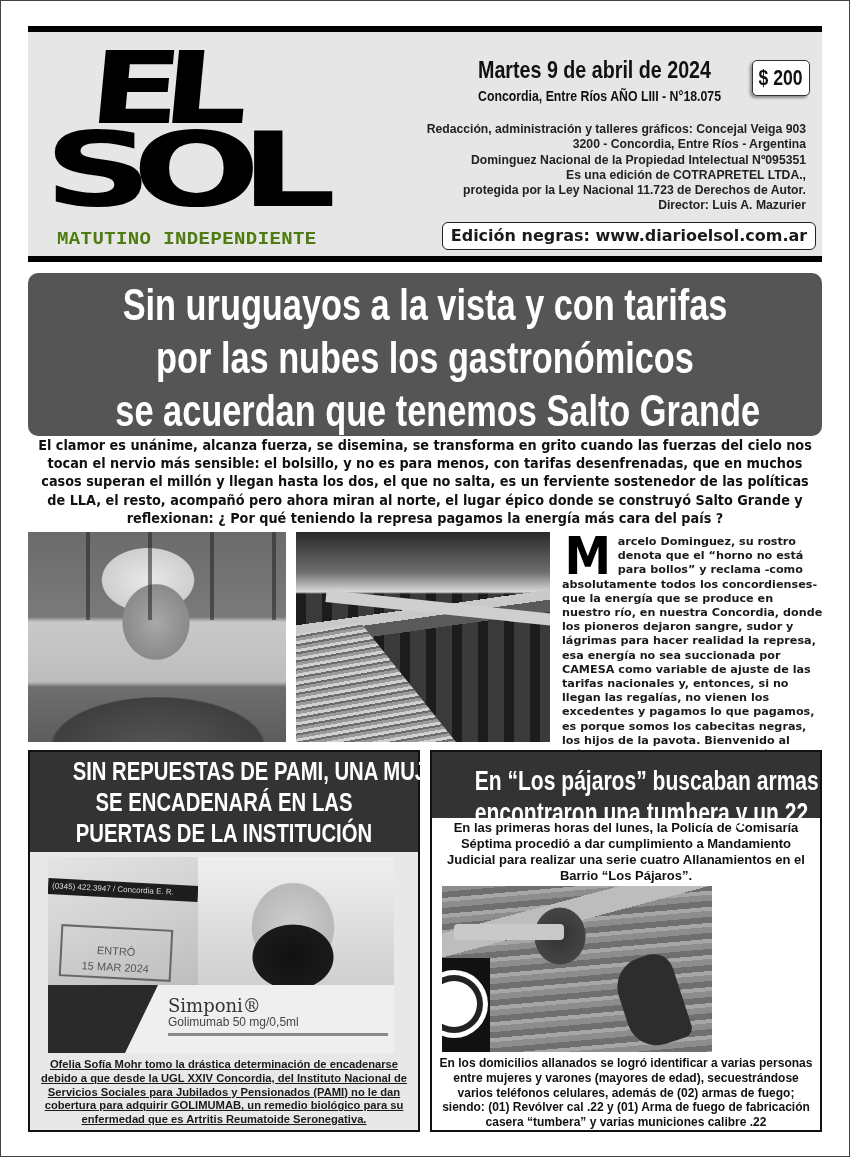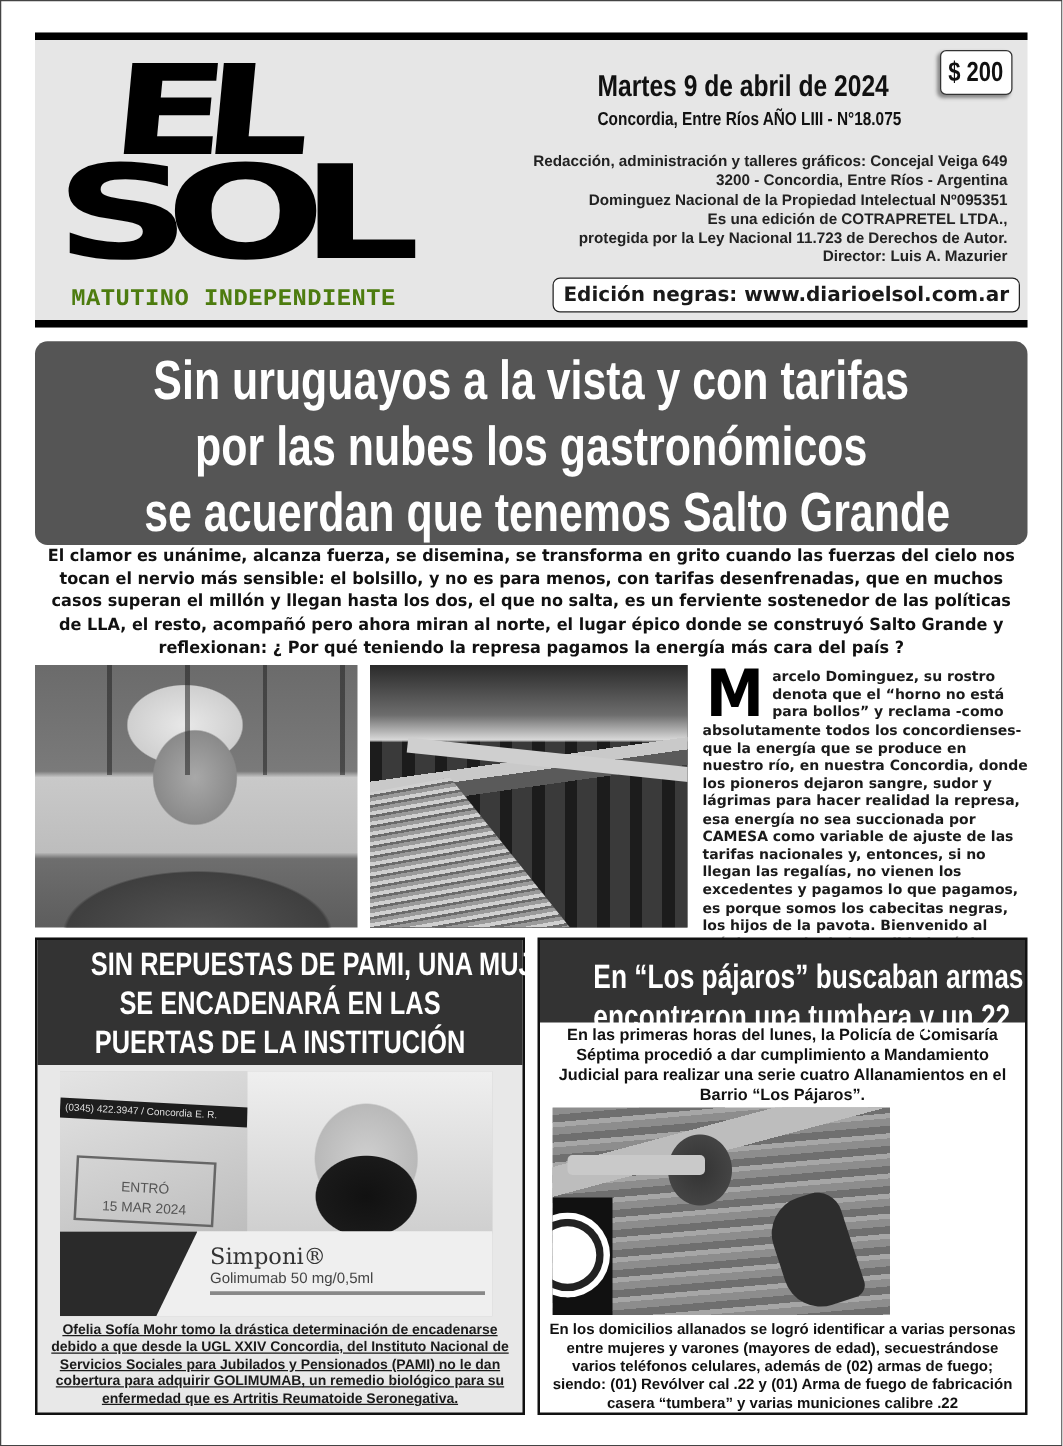--- a/index.html
+++ b/index.html
@@ -8,21 +8,21 @@
   .page-frame { position: absolute; left: 0; top: 0; width: 850px; height: 1157px; border: 1px solid #444; }
 
   
   .masthead { position: absolute; left: 28px; top: 26px; width: 794px; height: 236px; background: #e6e6e6; border-top: 6px solid #000; border-bottom: 6px solid #000; }
   .logo { position: absolute; left: 16px; top: 12px; width: 320px; height: 180px; }
   .logo-el { position: absolute; left: 50px; top: 0; font-family: "DejaVu Sans", sans-serif; font-weight: bold; font-size: 100px; line-height: 90px; letter-spacing: -14px; color: #000; transform: scaleX(1.35) skewX(-4deg); transform-origin: left top; }
   .logo-sol { position: absolute; left: 0; top: 78px; font-family: "DejaVu Sans", sans-serif; font-weight: bold; font-size: 104px; line-height: 96px; letter-spacing: -14px; color: #000; transform: scaleX(1.45); transform-origin: left top; }
   .tagline { position: absolute; left: 29px; top: 196px; font-family: Liberation Mono, monospace; font-weight: bold; font-size: 19px; color: #4d7c0f; letter-spacing: 0.4px; }
   .date { position: absolute; left: 450px; top: 24px; font-family: "Liberation Sans", sans-serif; font-weight: bold; font-size: 24px; transform: scaleX(0.82); transform-origin: left top; white-space: nowrap; color: #111; }
   .sub-date { position: absolute; left: 450px; top: 55px; font-weight: bold; font-size: 15px; transform: scaleX(0.82); transform-origin: left top; white-space: nowrap; color: #111; }
-  .price { position: absolute; left: 724px; top: 8px; width: 58px; height: 36px; background: #fff; border: 1.5px solid #333; border-radius: 5px; box-shadow: -2px 2px 3px #888; font-weight: bold; font-size: 22px; text-align: center; line-height: 34px; }
+  .price { position: absolute; left: 724px; top: 28px; width: 58px; height: 36px; background: #fff; border: 1.5px solid #333; border-radius: 5px; box-shadow: -2px 2px 3px #888; font-weight: bold; font-size: 22px; text-align: center; line-height: 34px; }
   .price span { display: inline-block; transform: scaleX(0.8); }
   .imprint { position: absolute; right: 16px; top: 90px; text-align: right; font-weight: bold; font-size: 12.2px; line-height: 15.3px; color: #222; white-space: nowrap; }
   .digital { position: absolute; left: 414px; top: 190px; width: 374px; height: 28px; background: #fff; border: 1.5px solid #222; border-radius: 6px; font-family: "DejaVu Sans", sans-serif; font-weight: bold; font-size: 16px; text-align: center; line-height: 25px; color: #1a1a1a; }
 
   
   .headline-box { position: absolute; left: 28px; top: 273px; width: 794px; height: 163px; background: #555555; border-radius: 10px; color: #fff; text-align: center; }
   .headline-box .line { display: block; font-family: "Liberation Sans", sans-serif; font-weight: bold; font-size: 44px; line-height: 53px; transform: scaleX(0.78); white-space: nowrap; }
   .headline-box .line:first-child { margin-top: 5px; }
 
   .lede { position: absolute; left: 22px; top: 437px; width: 806px; text-align: center; font-family: "DejaVu Sans", sans-serif; font-weight: bold; font-size: 13.4px; line-height: 18.2px; color: #111; }
@@ -90,21 +90,21 @@
 <header class="masthead">
   <div class="logo">
     <div class="logo-el">EL</div>
     <div class="logo-sol">SOL</div>
   </div>
   <div class="tagline">MATUTINO INDEPENDIENTE</div>
   <div class="date">Martes 9 de abril de 2024</div>
   <div class="sub-date">Concordia, Entre Ríos AÑO LIII - N°18.075</div>
   <div class="price"><span>$ 200</span></div>
   <div class="imprint">
-    <div>Redacción, administración y talleres gráficos: Concejal Veiga 649</div>
+    <div>Redacción, administración y talleres gráficos: Concejal Veiga 903</div>
     <div>3200 - Concordia, Entre Ríos - Argentina</div>
     <div>Dominguez Nacional de la Propiedad Intelectual Nº095351</div>
     <div>Es una edición de COTRAPRETEL LTDA.,</div>
     <div>protegida por la Ley Nacional 11.723 de Derechos de Autor.</div>
     <div>Director: Luis A. Mazurier</div>
   </div>
   <div class="digital">Edición negras: www.diarioelsol.com.ar</div>
 </header>
 
 <section class="headline-box">

